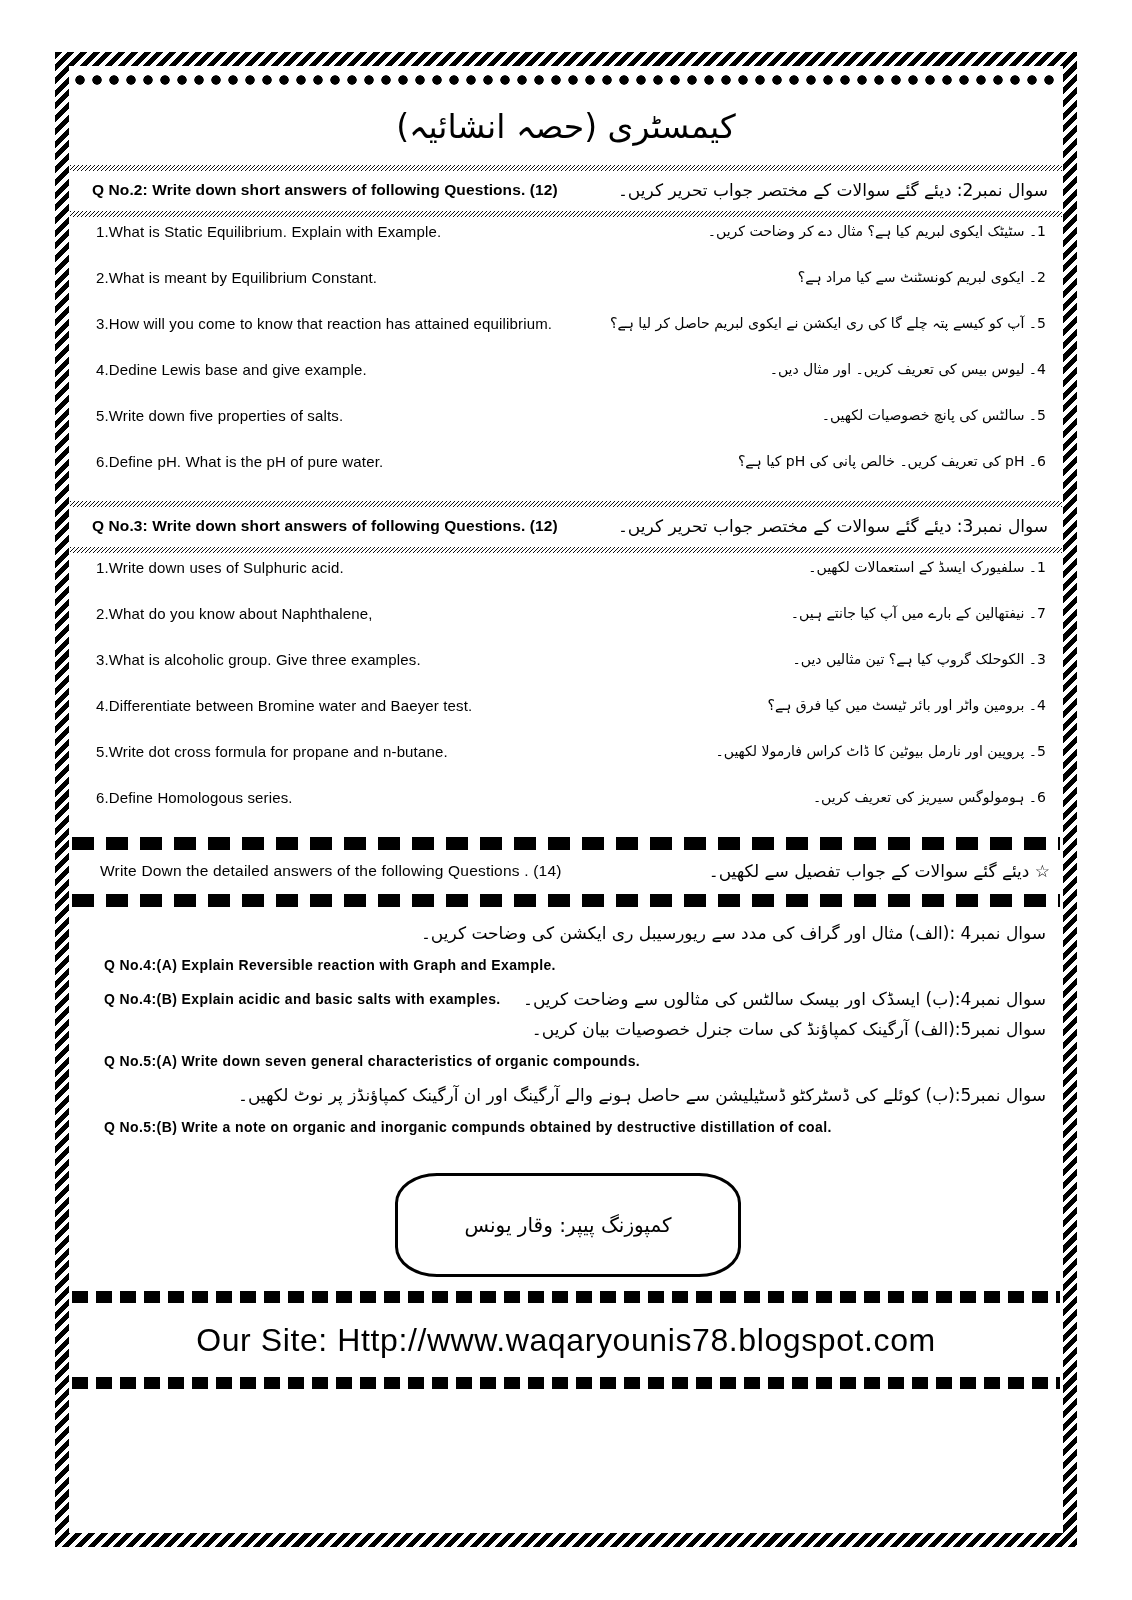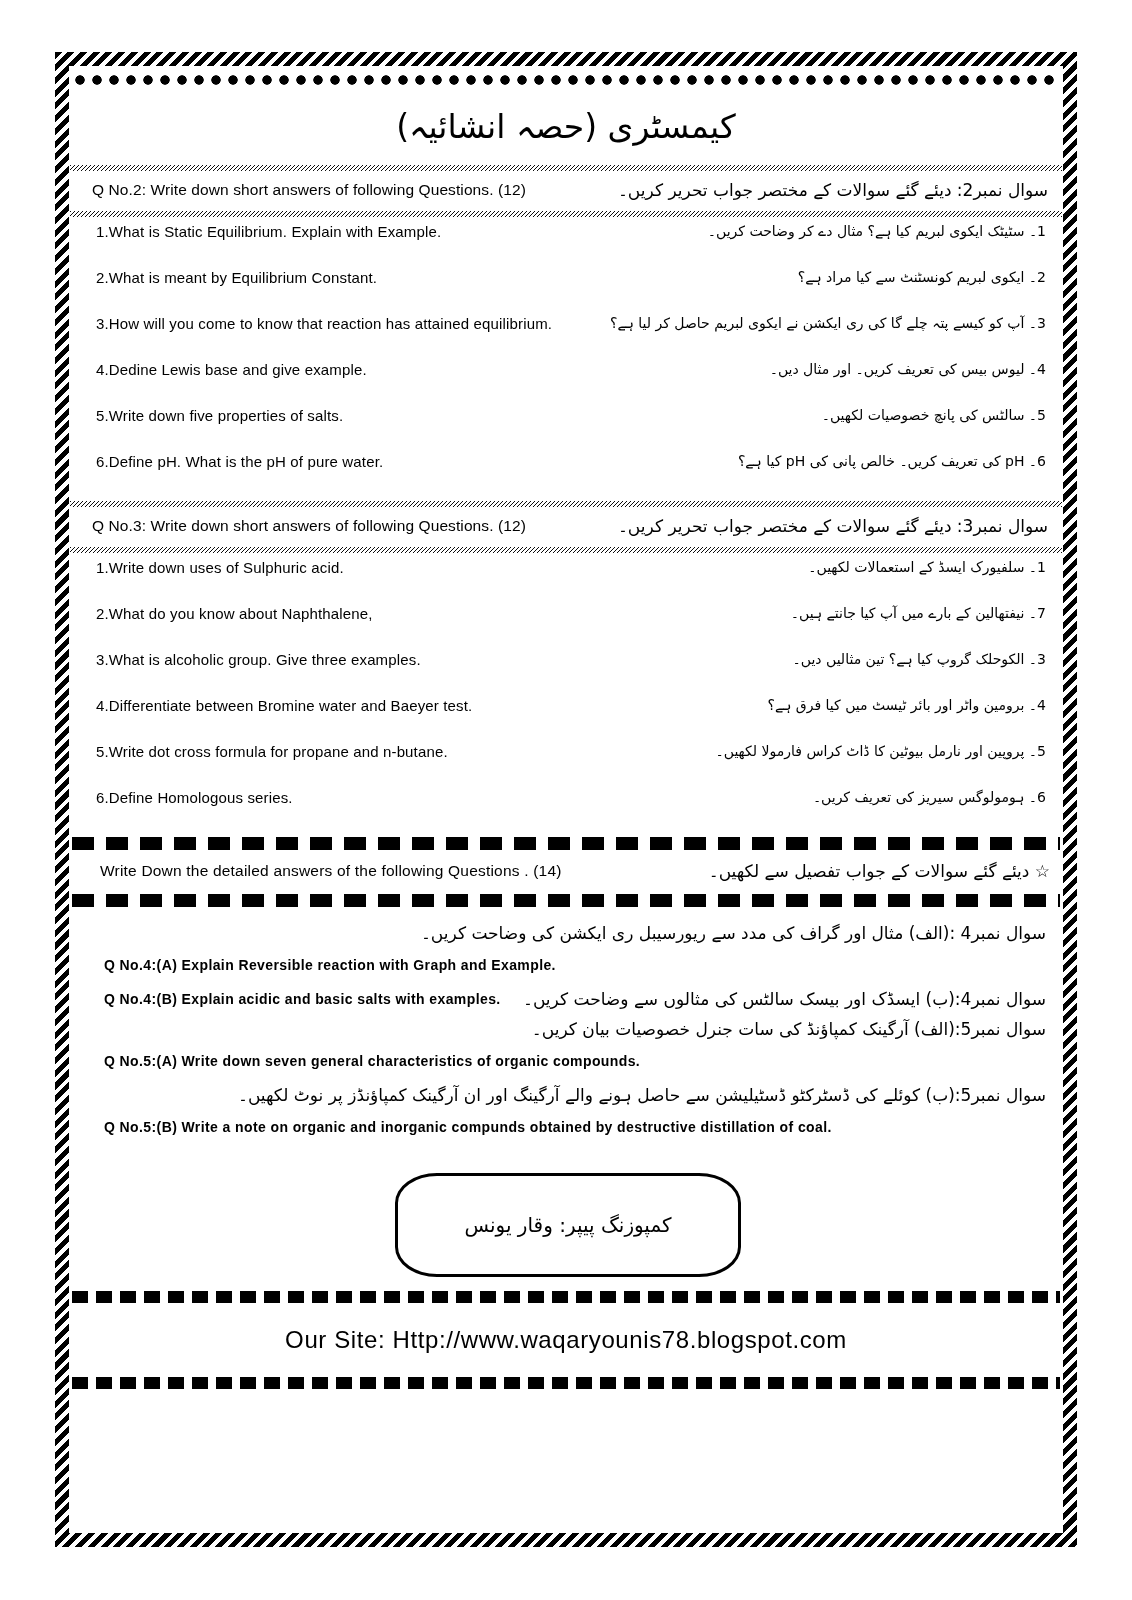--- a/index.html
+++ b/index.html
@@ -102,21 +102,21 @@
 
   
   .sec-head {
     display: flex;
     align-items: center;
     justify-content: space-between;
     padding: 9px 14px 11px 22px;
   }
   .sec-head .en {
     font-size: 15.5px;
-    font-weight: normal;
+    font-weight: bold;
     letter-spacing: .1px;
     font-family: "Liberation Sans", sans-serif;
   }
   .sec-head .ur {
     font-family: "DejaVu Sans", sans-serif;
     font-size: 17px;
     direction: rtl;
   }
 
   
@@ -215,21 +215,21 @@
   }
 
   
   .footer-zone {
     height: 74px;
     display: flex;
     align-items: center;
     justify-content: center;
   }
   .footer-text {
-    font-size: 24px;
+    font-size: 32px;
     font-family: "Liberation Sans", sans-serif;
     letter-spacing: .6px;
   }
   .spacer-sm { height: 14px; }
   .spacer-xs { height: 7px; }
 </style>
 </head>
 <body>
 
 <div class="page">
@@ -257,21 +257,21 @@
       <div class="qrow">
         <span class="en">1.What is Static Equilibrium. Explain with Example.</span>
         <span class="ur">1۔ سٹیٹک ایکوی لبریم کیا ہے؟ مثال دے کر وضاحت کریں۔</span>
       </div>
       <div class="qrow">
         <span class="en">2.What is meant by Equilibrium Constant.</span>
         <span class="ur">2۔ ایکوی لبریم کونسٹنٹ سے کیا مراد ہے؟</span>
       </div>
       <div class="qrow">
         <span class="en">3.How will you come to know that reaction has attained equilibrium.</span>
-        <span class="ur">3۔ آپ کو کیسے پتہ چلے گا کی ری ایکشن نے ایکوی لبریم حاصل کر لیا ہے؟</span>
+        <span class="ur">5۔ آپ کو کیسے پتہ چلے گا کی ری ایکشن نے ایکوی لبریم حاصل کر لیا ہے؟</span>
       </div>
       <div class="qrow">
         <span class="en">4.Dedine Lewis base and give example.</span>
         <span class="ur">4۔ لیوس بیس کی تعریف کریں۔ اور مثال دیں۔</span>
       </div>
       <div class="qrow">
         <span class="en">5.Write down five properties of salts.</span>
         <span class="ur">5۔ سالٹس کی پانچ خصوصیات لکھیں۔</span>
       </div>
       <div class="qrow">

